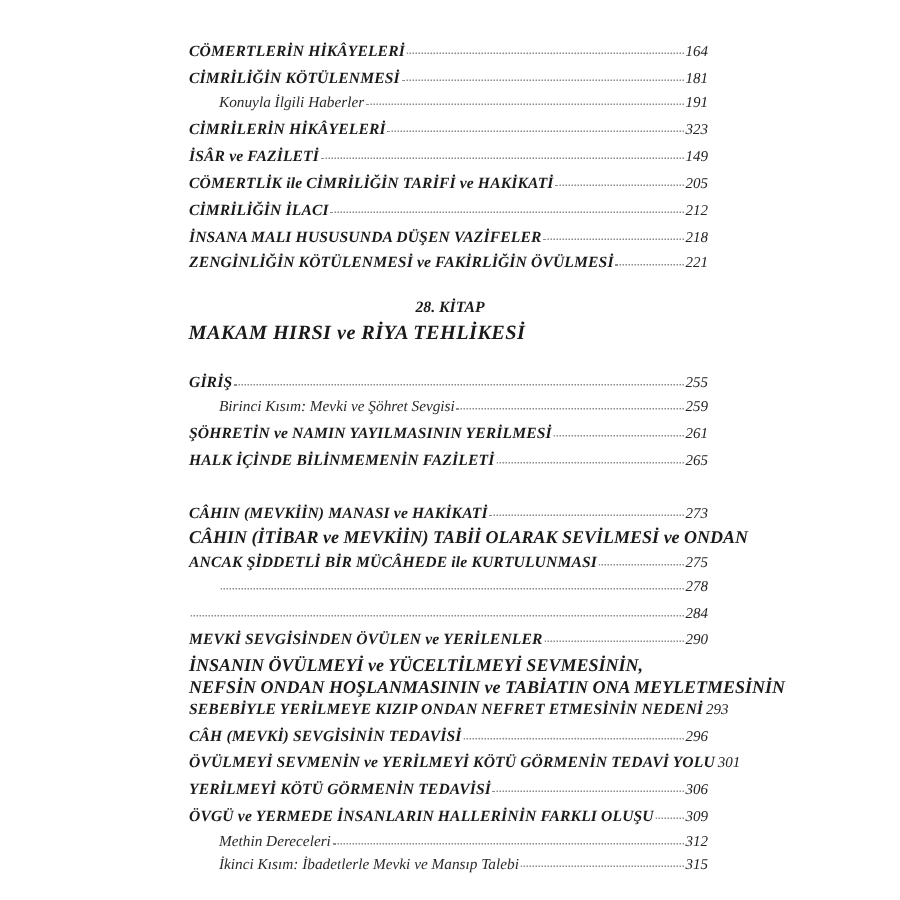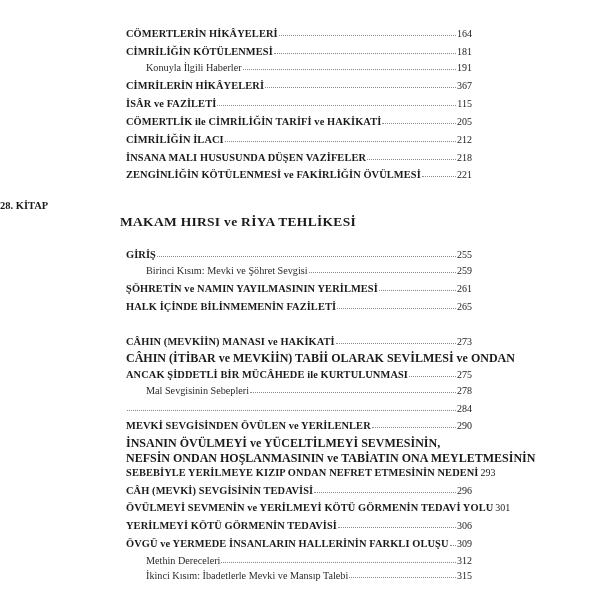--- a/index.html
+++ b/index.html
@@ -1,30 +1,30 @@
 <!DOCTYPE html>
 <html><head>
 <meta charset="utf-8">
 <style>
   html, body { margin: 0; padding: 0; background: #ffffff; }
   body { width: 600px; height: 600px; position: relative; overflow: hidden;
          font-family: "Liberation Serif", "DejaVu Serif", serif; color: #1a1a1a; }
-  .page { position: absolute; left: 0; top: 0; width: 600px; height: 600px; }
+  .page { position: absolute; left: 0; top: 0; width: 600px; height: 600px; font-style: italic; }
   .row { position: absolute; left: 126px; width: 346px; display: flex; align-items: baseline;
          font-size: 10.4px; line-height: 14px; white-space: nowrap; }
   .row.main .title { font-weight: bold; letter-spacing: 0.1px; }
   .row.sub { left: 146px; width: 326px; font-size: 10.2px; }
   .row.sub .title { font-weight: normal; color: #2a2a2a; }
   .leader { flex: 1 1 auto; overflow: hidden; margin: 0 1px 0 1px; position: relative; height: 10px; }
   .leader::before { content: ""; position: absolute; left: 0; right: 0; bottom: 1px;
                     border-bottom: 1px dotted #8a8a8a; }
   .page-num { font-weight: normal; font-size: 10px; color: #222; }
   .multi-line { position: absolute; left: 126px; font-weight: bold; font-size: 12px;
                 line-height: 14px; white-space: nowrap; }
-  .book-label { position: absolute; left: 0; width: 600px; top: 200px;
+  .book-label { position: absolute; left: 0; width: 600px; text-align: center; top: 200px;
                 font-weight: bold; font-size: 10.5px; }
   .book-title { position: absolute; left: 0; width: 476px; text-align: center; top: 214px;
                 font-weight: bold; font-size: 13.5px; letter-spacing: 0.3px; }
 </style>
 </head>
 <body>
 
 <div class="page">
 
   <div class="row main" style="top:27px">
@@ -38,26 +38,26 @@
     <span class="page-num">181</span>
   </div>
   <div class="row sub" style="top:61px">
     <span class="title">Konuyla İlgili Haberler</span>
     <span class="leader"></span>
     <span class="page-num">191</span>
   </div>
   <div class="row main" style="top:79px">
     <span class="title">CİMRİLERİN HİKÂYELERİ</span>
     <span class="leader"></span>
-    <span class="page-num">367</span>
+    <span class="page-num">323</span>
   </div>
   <div class="row main" style="top:97px">
     <span class="title">İSÂR ve FAZİLETİ</span>
     <span class="leader"></span>
-    <span class="page-num">115</span>
+    <span class="page-num">149</span>
   </div>
   <div class="row main" style="top:115px">
     <span class="title">CÖMERTLİK ile CİMRİLİĞİN TARİFİ ve HAKİKATİ</span>
     <span class="leader"></span>
     <span class="page-num">205</span>
   </div>
   <div class="row main" style="top:133px">
     <span class="title">CİMRİLİĞİN İLACI</span>
     <span class="leader"></span>
     <span class="page-num">212</span>
@@ -102,21 +102,20 @@
     <span class="page-num">273</span>
   </div>
 
   <div class="multi-line" style="top:351px">CÂHIN (İTİBAR ve MEVKİİN) TABİİ OLARAK SEVİLMESİ ve ONDAN</div>
   <div class="row main" style="top:368px">
     <span class="title">ANCAK ŞİDDETLİ BİR MÜCÂHEDE ile KURTULUNMASI</span>
     <span class="leader"></span>
     <span class="page-num">275</span>
   </div>
   <div class="row sub" style="top:384px">
-    <span class="title">Mal Sevgisinin Sebepleri</span>
     <span class="leader"></span>
     <span class="page-num">278</span>
   </div>
   <div class="row main" style="top:402px">
     <span class="leader"></span>
     <span class="page-num">284</span>
   </div>
   <div class="row main" style="top:419px">
     <span class="title">MEVKİ SEVGİSİNDEN ÖVÜLEN ve YERİLENLER</span>
     <span class="leader"></span>

